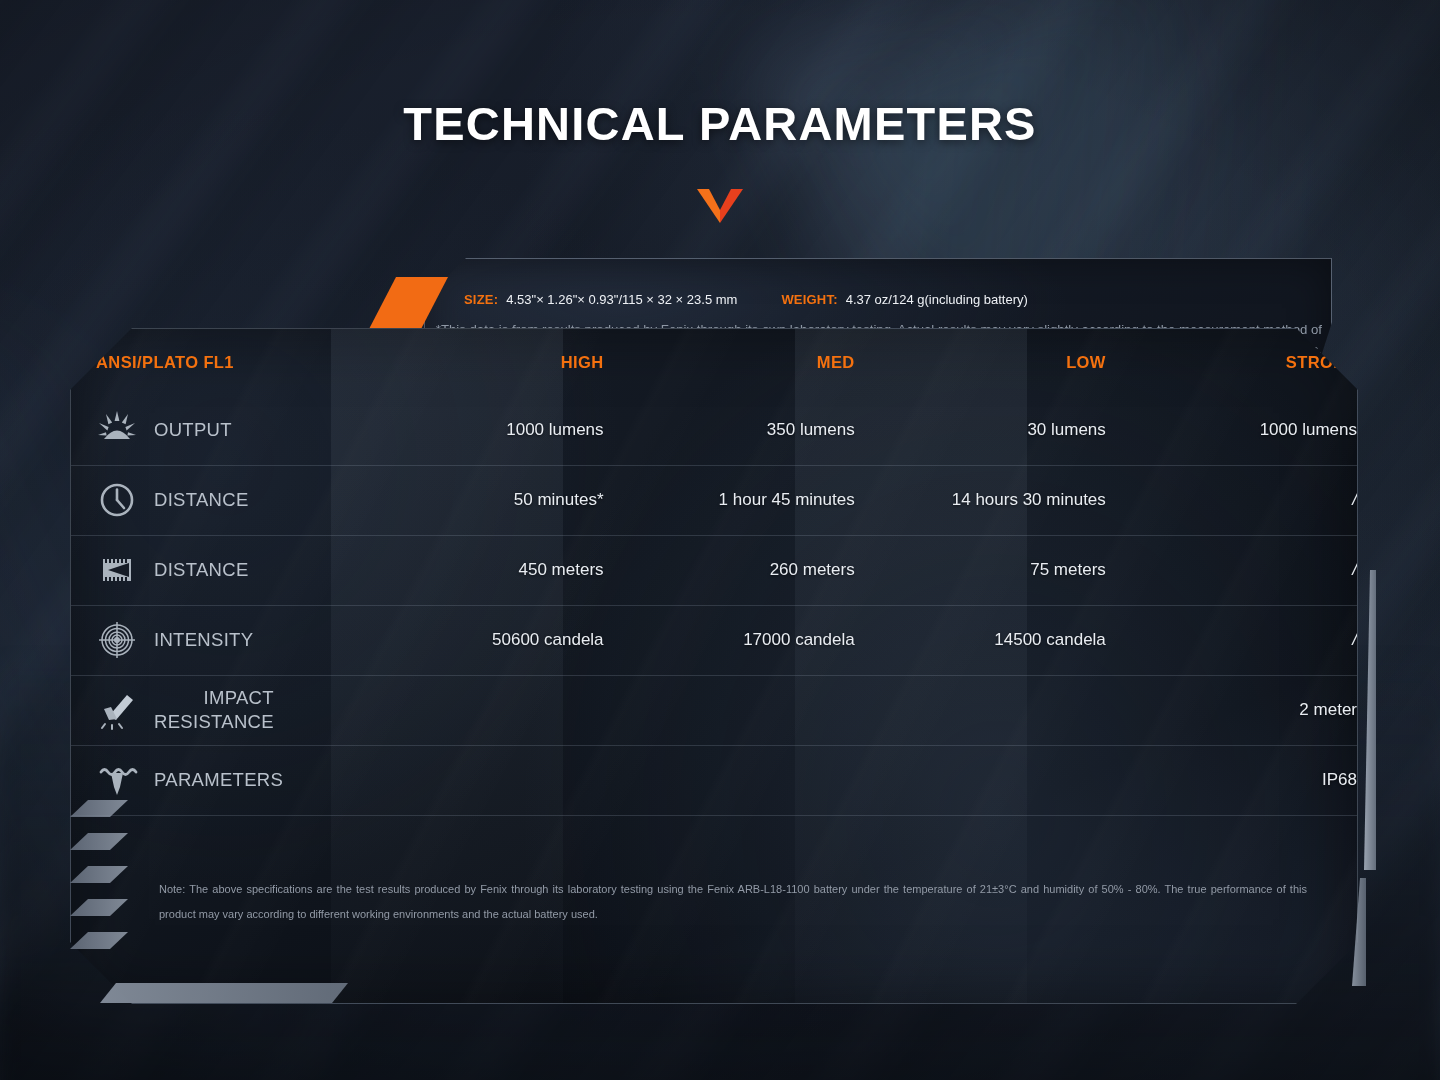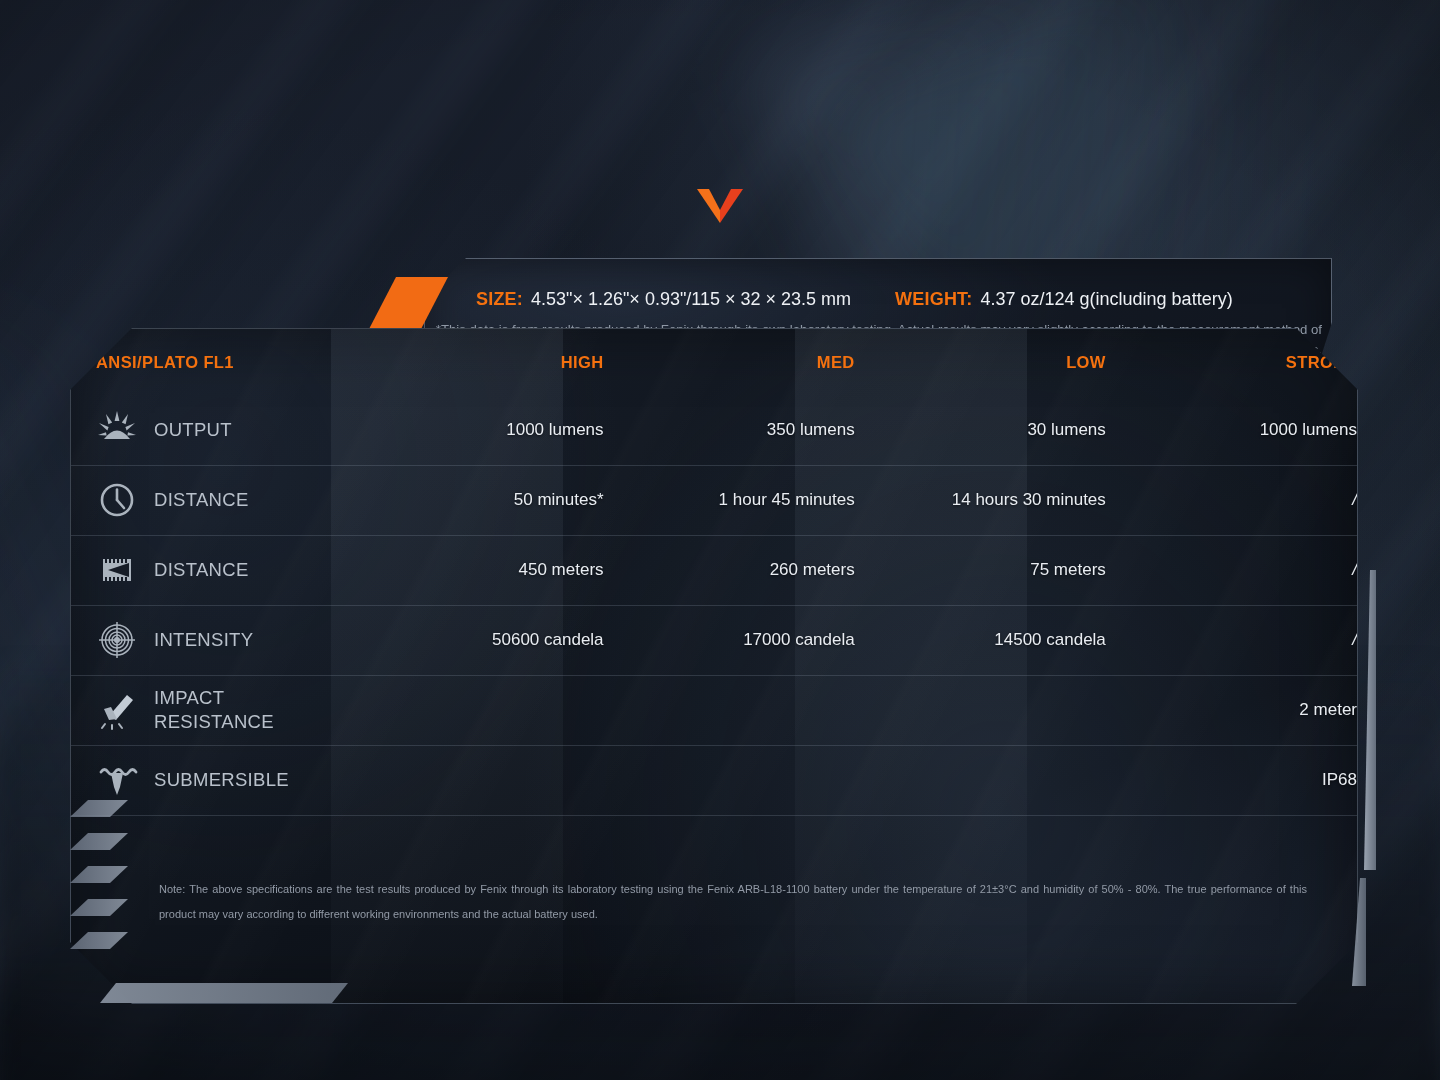--- a/index.html
+++ b/index.html
@@ -104,24 +104,24 @@
     box-shadow: inset 0 0 40px rgba(0,0,0,.42);
   }
   .hdr-slash {
     position: absolute;
     left: 368px; top: 277px;
     width: 80px; height: 54px;
     background: #f26b14;
     clip-path: polygon(28px 0, 100% 0, 52px 100%, 0 100%);
   }
   .hdr-line {
-    position: absolute; left: 440px; top: 283px;
+    position: absolute; left: 428px; top: 283px;
     width: 908px; height: 32px;
     display: flex; align-items: center;
-    font-size: 18px;
+    font-size: 13px;
     white-space: nowrap;
     padding-left: 36px;
   }
   .kw { color: #f4710f; font-weight: bold; letter-spacing: .2px; }
   .kv { color: #eef1f5; margin-left: 8px; font-weight: 400; }
   .gap { display: inline-block; width: 44px; }
 
   .hdr-note {
     position: absolute; left: 424px; top: 320px;
     width: 908px;
@@ -200,21 +200,21 @@
   }
   .slash-v { color: #e9edf2; font-size: 17px; font-style: italic; }
 
   .lblwrap { display: flex; align-items: center; gap: 16px; }
   .ico { width: 42px; height: 42px; flex: 0 0 42px; display: block; }
   .lbltxt {
     color: #b9c1cb;
     font-size: 18.5px;
     letter-spacing: .3px;
     line-height: 24px;
-    text-align: left;
+    text-align: right;
   }
 
   
   .note {
     position: absolute;
     left: 88px; top: 548px;
     width: 1148px;
     color: #929aa6;
     font-size: 11px;
     line-height: 25px;
@@ -260,20 +260,21 @@
 <div id="stage">
 
   <div class="bg-base"></div>
   <div class="bg-streaks"></div>
   <div class="bg-blob-a"></div>
   <div class="bg-blob-b"></div>
   <div class="bg-blob-c"></div>
   <div class="bg-dark-lo"></div>
   <div class="bg-vig"></div>
 
+  <div class="title">TECHNICAL PARAMETERS</div>
 
   <svg class="chevron" viewBox="0 0 46 34">
     <polygon points="0,0 12,0 23,21 23,34" fill="#f4711a"></polygon>
     <polygon points="46,0 34,0 23,21 23,34" fill="#e8401d"></polygon>
   </svg>
 
   <div class="hdr-panel"></div>
   <div class="hdr-slash"></div>
 
   <div class="hdr-line">
@@ -429,21 +430,21 @@
         </td>
       </tr>
 
       <tr class="body-row rowline">
         <td class="c-label">
           <div class="lblwrap">
             <svg class="ico" viewBox="0 0 42 42">
               <path d="M5 13 q3.5 -5 7 0 q3.5 5 7 0 q3.5 -5 7 0 q3.5 5 7 0 q3.5 -5 7 0" fill="none" stroke="#aab3bd" stroke-width="2.8" stroke-linecap="round"></path>
               <polygon points="15,14 27,14 24,28 21,36 18,28" fill="#aab3bd"></polygon>
             </svg>
-            <span class="lbltxt">SUBMERSIBLE</span>
+            <span class="lbltxt">PARAMETERS</span>
           </div>
         </td>
         <td colspan="4">
           <span class="cellv">IP68</span>
         </td>
       </tr>
     </tbody>
       </table>
 
     <div class="note">

